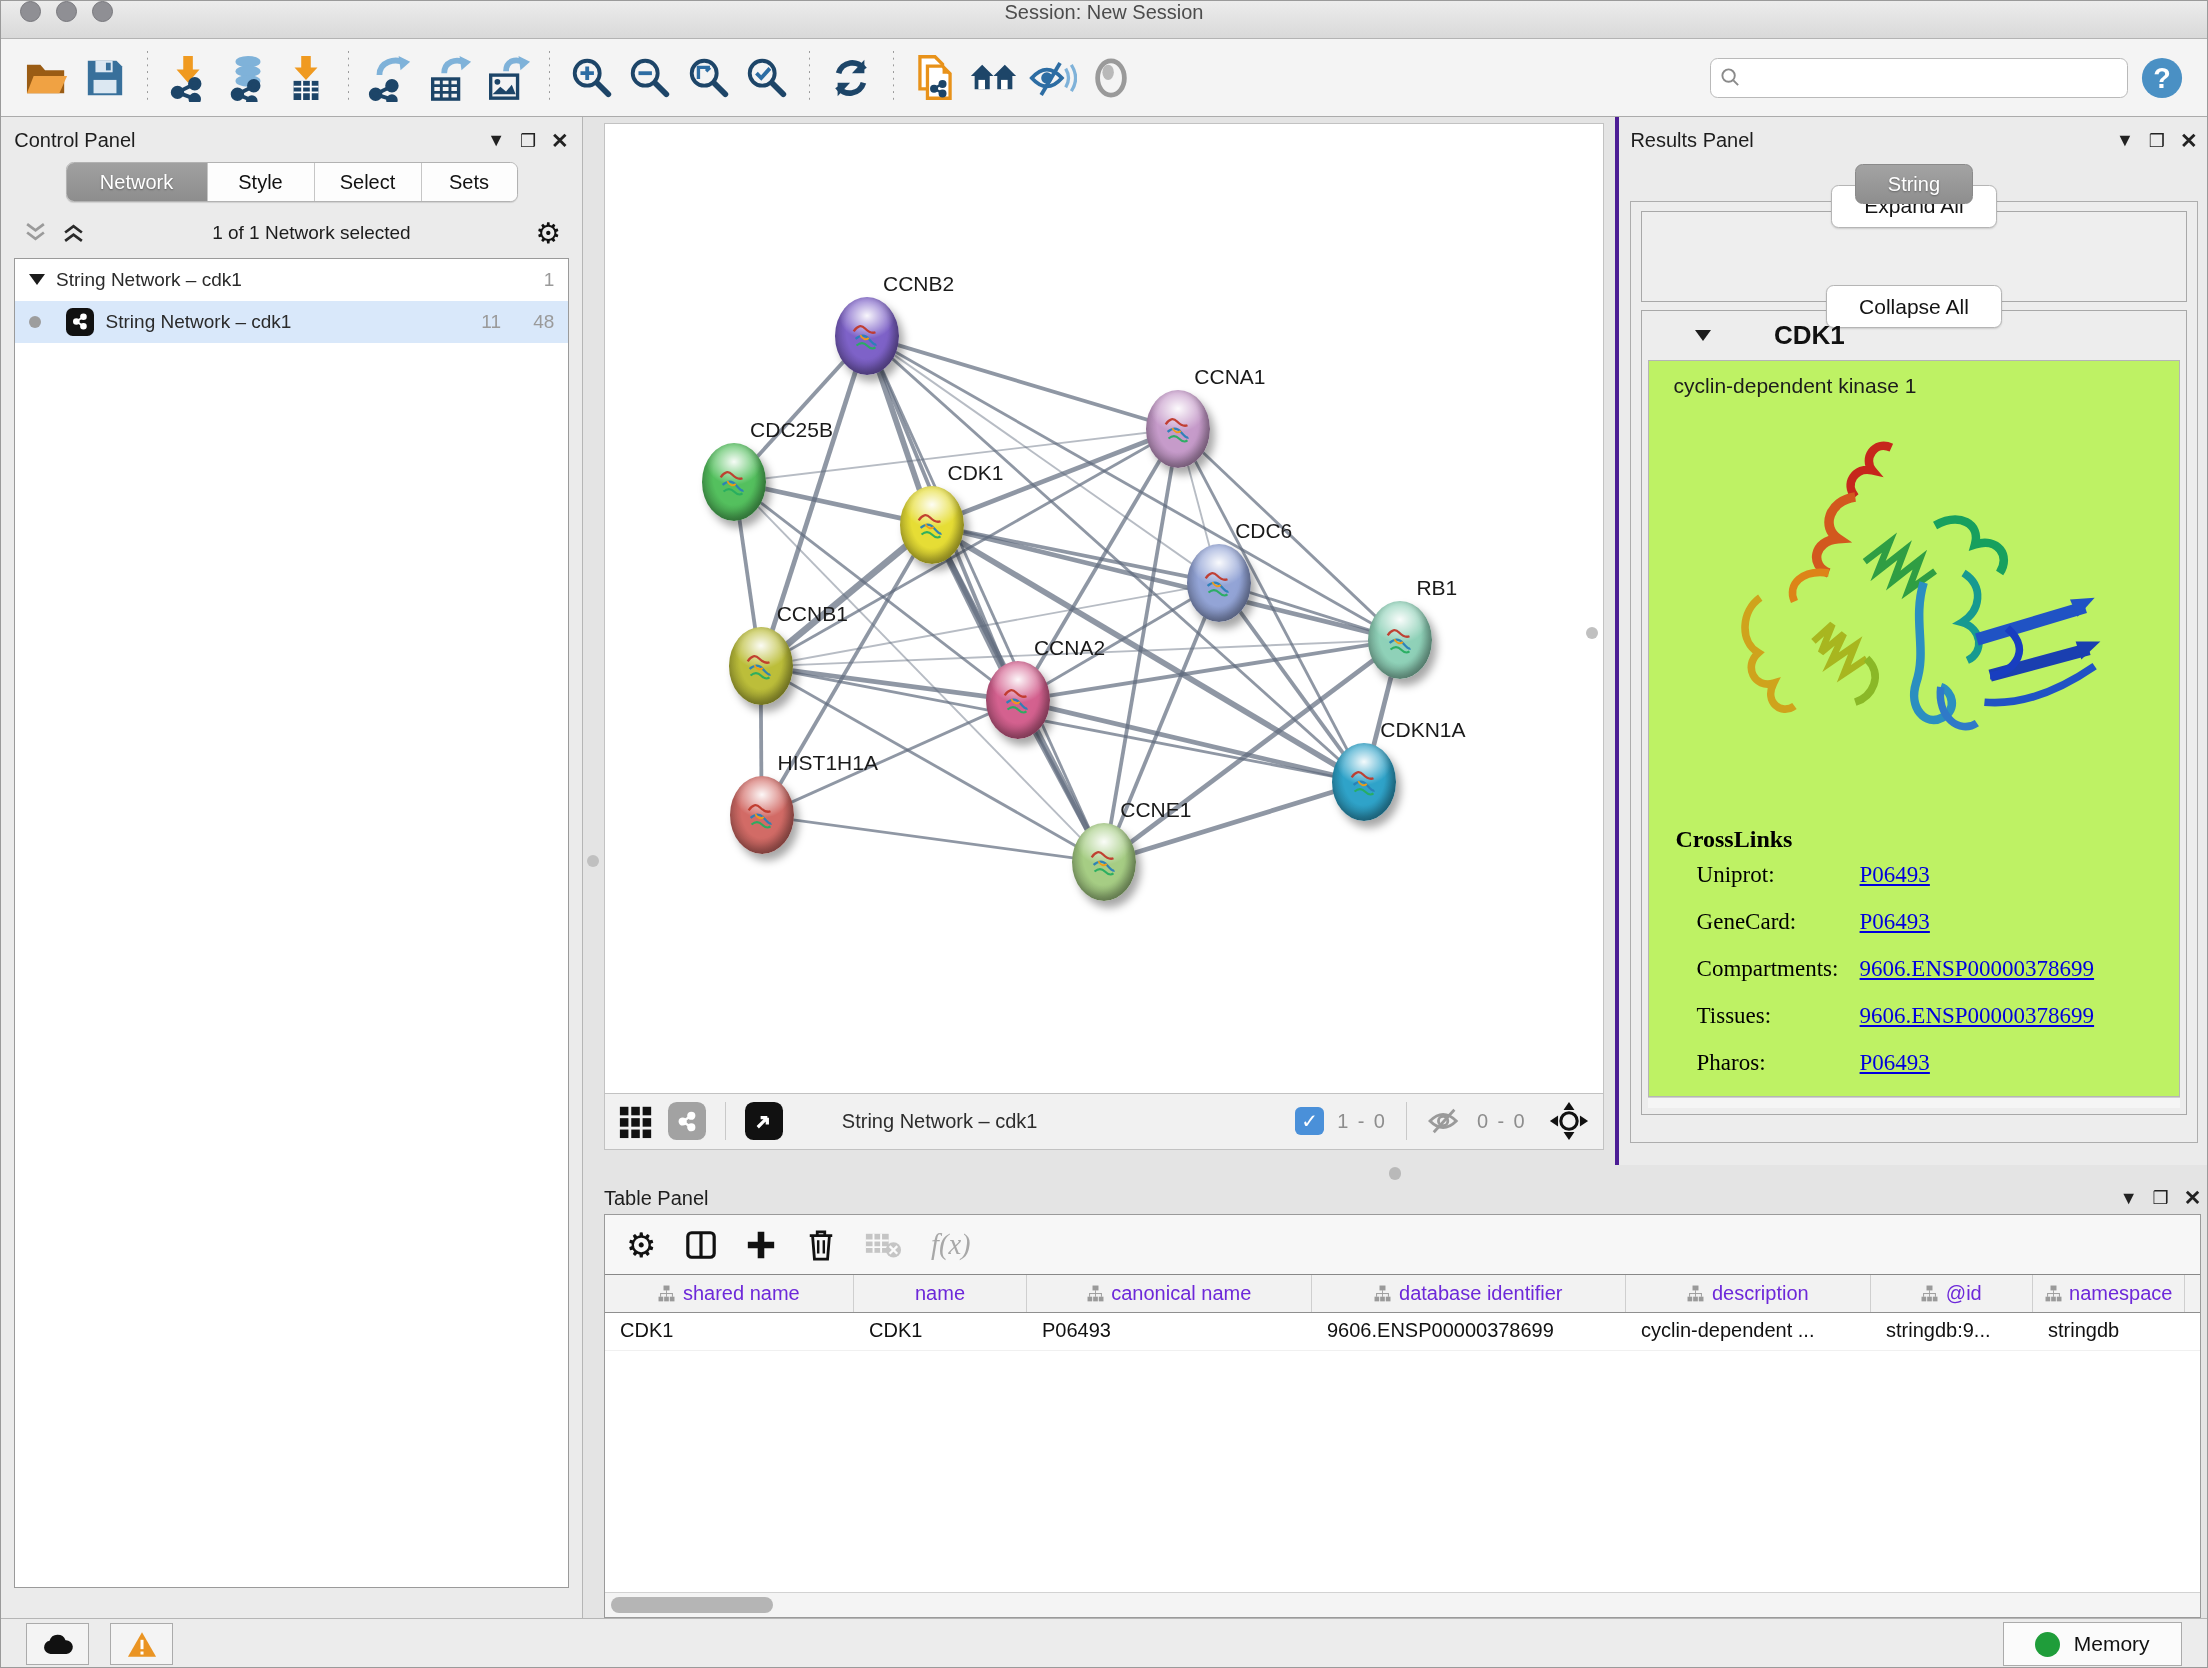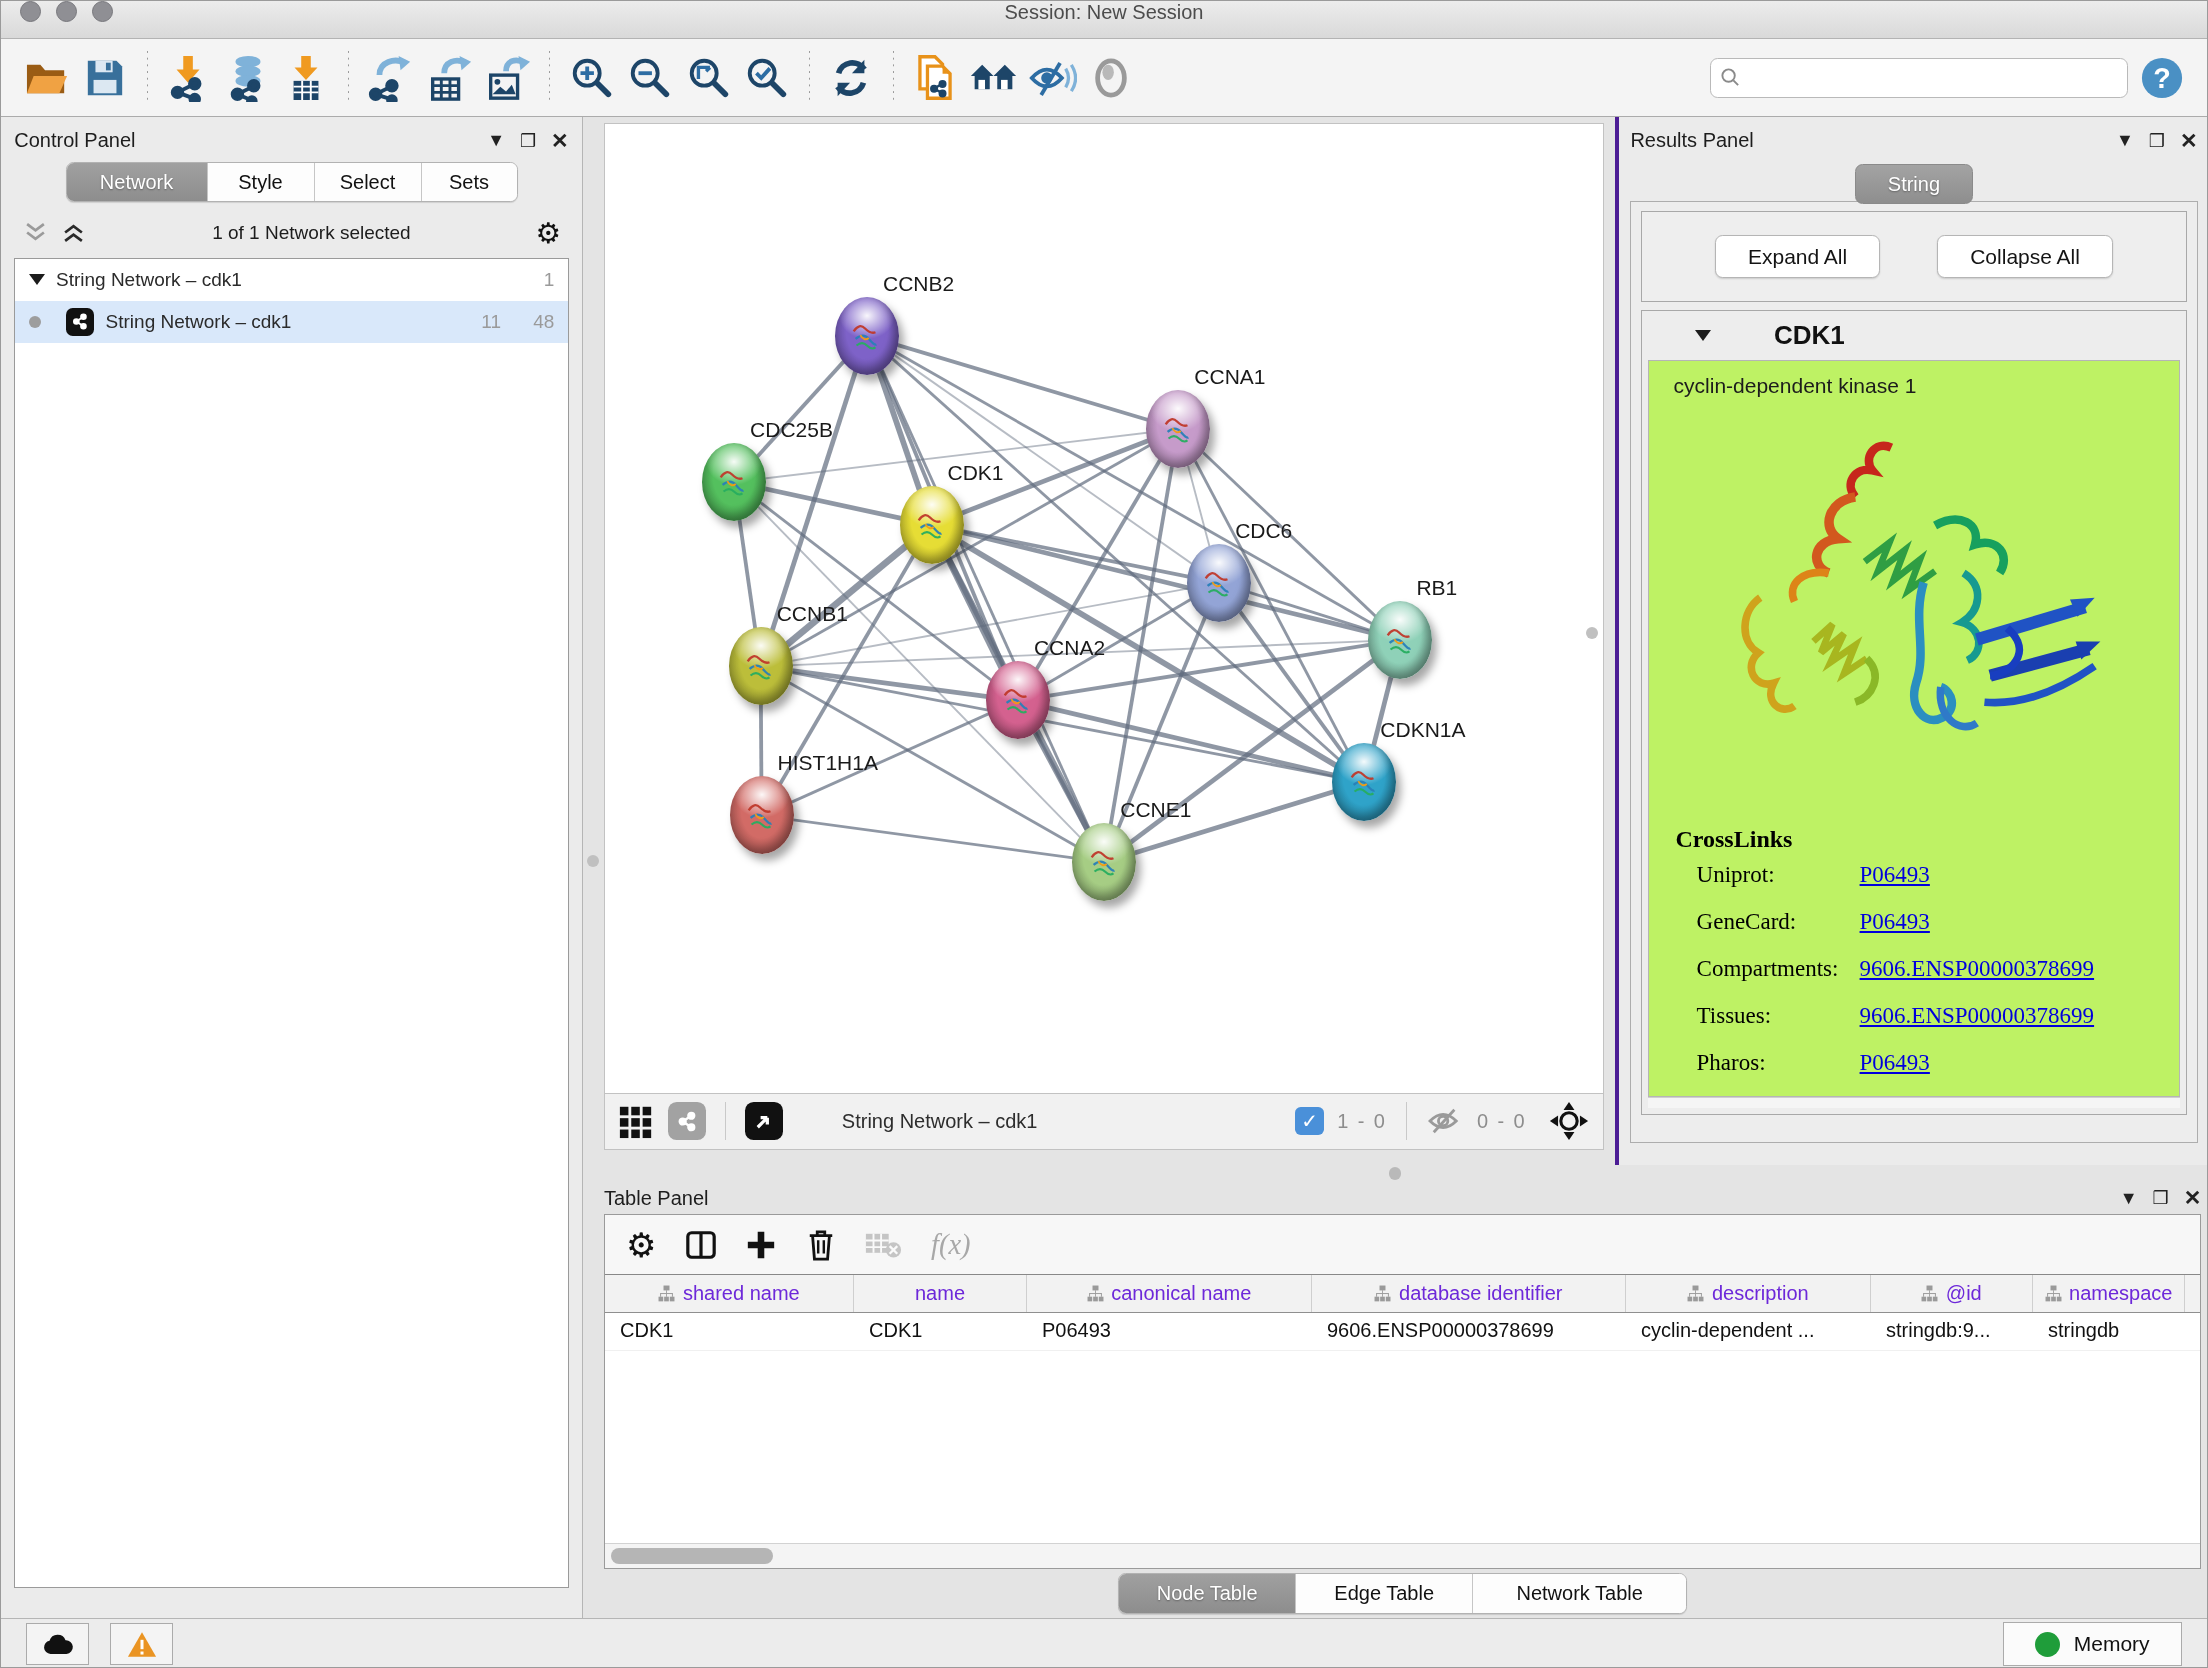--- a/index.html
+++ b/index.html
@@ -97,21 +97,21 @@
   .hscroll { height:25px; background:#f4f4f4; border-top:1px solid #d2d2d2; position:relative; }
   .hthumb { position:absolute; left:5.7px; top:3.8px; width:162px; height:16px; background:#b5b5b5; border-radius:8.6px; }
   .tp-tabs { height:49px; display:flex; align-items:center; justify-content:center; }
   .fx { font-family:"Liberation Serif", serif; font-style:italic; font-size:28.5px; color:#a8a8a8; }
 
   
   .rp-tabwrap { display:flex; justify-content:center; position:relative; z-index:2; margin:7.6px 0 -3.8px 0; }
   .rp-tab { padding:7.6px 32px; font-size:20px; color:#fff; border-radius:7.6px;
             background:linear-gradient(#a3a3a3,#8e8e8e); border:1px solid #8a8a8a; text-shadow:0 1px 1.9px rgba(0,0,0,.35); }
   .rp-outer { border:1px solid #adadad; background:#ededed; padding:9.5px; height:942px; }
-  .rp-box1 { border:1px solid #a8a8a8; background:#eee; height:91px; display:flex; align-items:center; justify-content:center; gap:57px; }
+  .rp-box1 { border:1px solid #a8a8a8; background:#eee; height:91px; display:flex; align-items:center; justify-content:center; gap:57px;flex-direction:column; }
   .rbtn { background:#fff; border:1px solid #b5b5b5; border-radius:7.6px; padding:8.6px 32px; font-size:21px; color:#141414;
           box-shadow:0 1px 1.9px rgba(0,0,0,.15); }
   .rp-box2 { border:1px solid #a8a8a8; background:#ededed; margin-top:7.6px; height:805px; display:flex; flex-direction:column; }
   .rp-entry-head { height:49px; display:flex; align-items:center; gap:63px; padding-left:53px; }
   .rp-entry-head .ename { font-size:26px; font-weight:bold; color:#111; }
   .rp-entry-body { flex:1; border:1px solid #b5b5b5; margin:0 5.7px; background:#bef264; padding:13.3px 0 0 25px; overflow:hidden; }
   .rp-desc { font-size:21px; color:#1c1c1c; }
   .protein { display:block; margin:23px auto 9.5px auto; }
   .cl-title { font-family:"Liberation Serif", serif; font-weight:bold; font-size:24px; margin:25px 0 9.5px 1.9px; color:#000; }
   .cl-row { display:flex; font-family:"Liberation Serif", serif; font-size:23px; margin:0 0 21px 0; }
@@ -802,27 +802,20 @@
                   <div class="td" style="width: 245px;">cyclin-dependent ...</div>
                   <div class="td" style="width: 162px;">stringdb:9...</div>
                   <div class="td" style="width: 152px;">stringdb</div>
                 </div>
               </div>
           </div>
           <div class="hscroll">
               <div class="hthumb"></div>
             </div>
         </div>
-        <div class="tp-tabs">
-          <div class="seg">
-            <div class="tab active" style="width:177px">Node Table</div>
-            <div class="tab" style="width:177px">Edge Table</div>
-            <div class="tab" style="width:213px">Network Table</div>
-          </div>
-        </div>
       </div>
     </div>
   </div>
 
   <div class="statusbar">
     <div class="sbtn">
       <svg width="32" height="23" viewBox="0 0 34 24">
           <path fill="#111" d="M9 22 a7 7 0 0 1 -1-13.9 A9 9 0 0 1 25 7.5 A6.5 6.5 0 0 1 26 22z"></path>
         </svg>
     </div>

